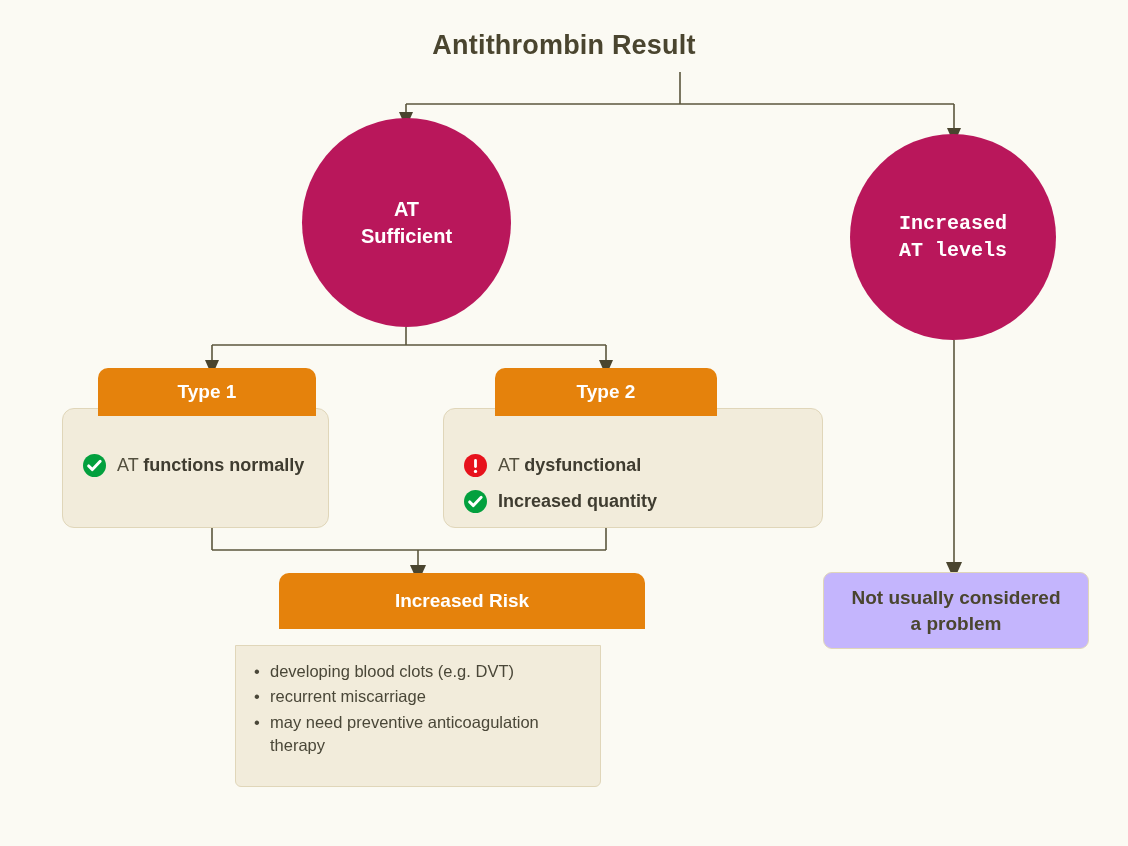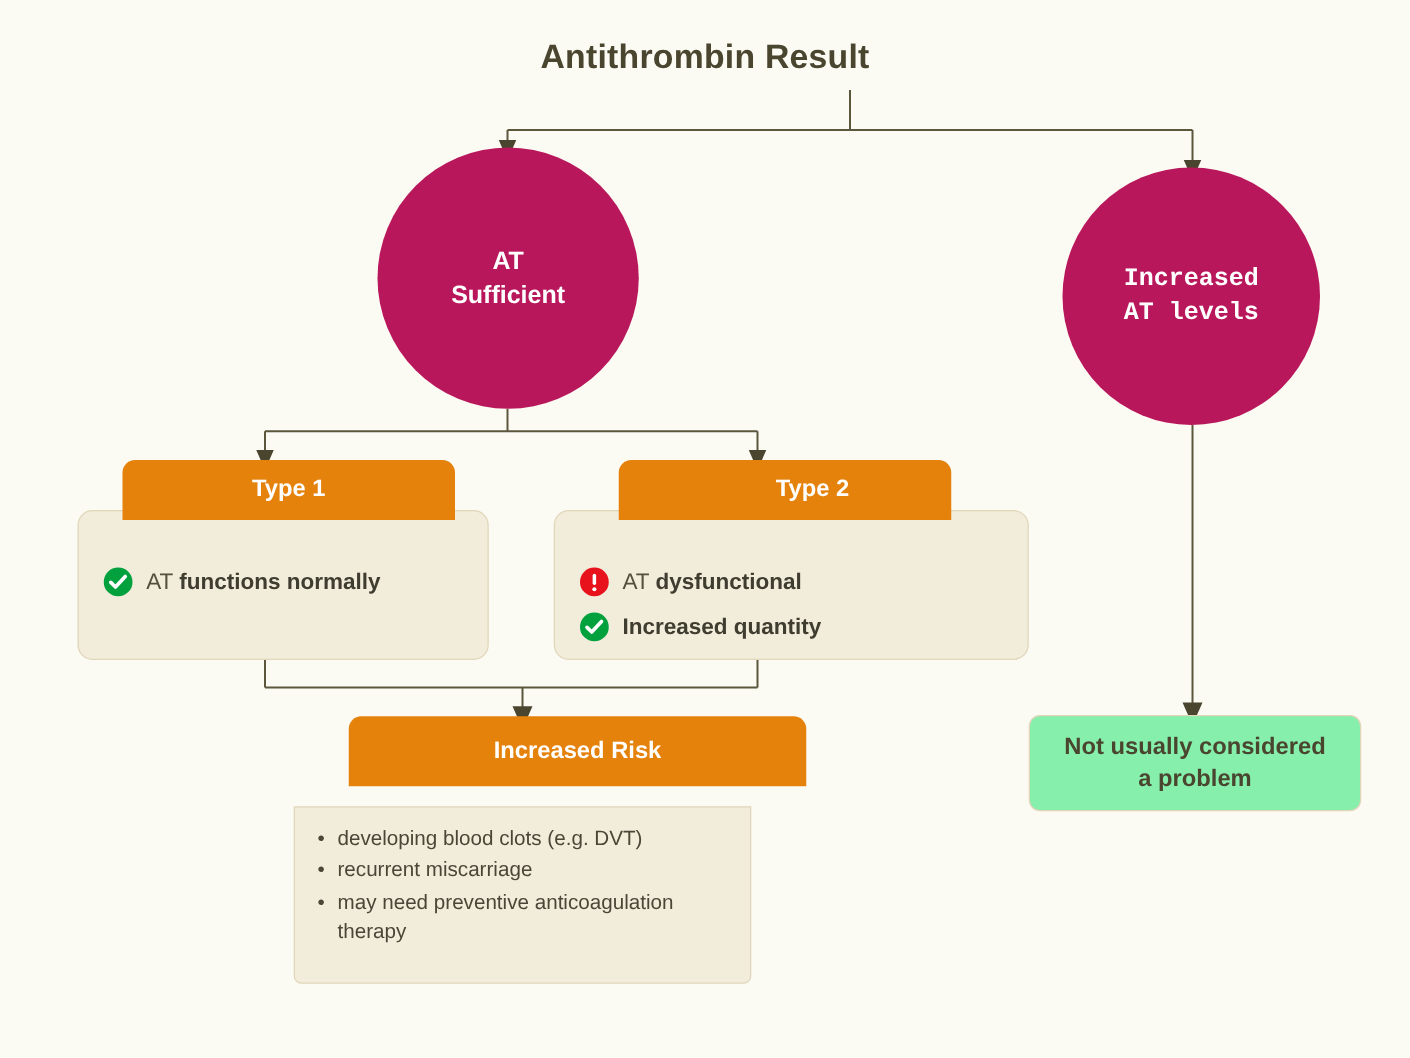--- a/index.html
+++ b/index.html
@@ -57,23 +57,23 @@
   .card-body{
     position:absolute;
     background:#f2ecdb;
     border:1px solid #e0d6b9;
     border-radius:12px;
     box-sizing:border-box;
     z-index:2;
   }
 
   
-  #type1-head{left:98px;top:368px;width:266px;height:48px;}
-  #type1-body{left:62px;top:408px;width:329px;height:120px;}
-  #type2-head{left:495px;top:368px;width:222px;height:48px;padding-left:44px;}
+  #type1-head{left:98px;top:368px;width:218px;height:48px;}
+  #type1-body{left:62px;top:408px;width:267px;height:120px;}
+  #type2-head{left:495px;top:368px;width:222px;height:48px;}
   #type2-body{left:443px;top:408px;width:380px;height:120px;}
 
   .fact-list{
     position:absolute;
     left:0;right:0;top:38px;
     padding:0 20px;
     box-sizing:border-box;
   }
   .fact{
     display:flex;
@@ -112,21 +112,21 @@
     line-height:1.42;
     margin-bottom:2px;
   }
   .bullet .dot{flex:0 0 16px;}
   .bullet .btxt{flex:1;}
 
   
   #noproblem{
     position:absolute;
     left:823px;top:572px;width:266px;height:77px;
-    background:#86efac;
+    background:#c4b5fd;
     border:1px solid #e0d6b9;
     border-radius:9px;
     box-sizing:border-box;
     display:flex;align-items:center;justify-content:center;
     text-align:center;
     font-size:19px;font-weight:bold;color:#4a452f;
     line-height:1.35;
   }
 </style>
 </head>

